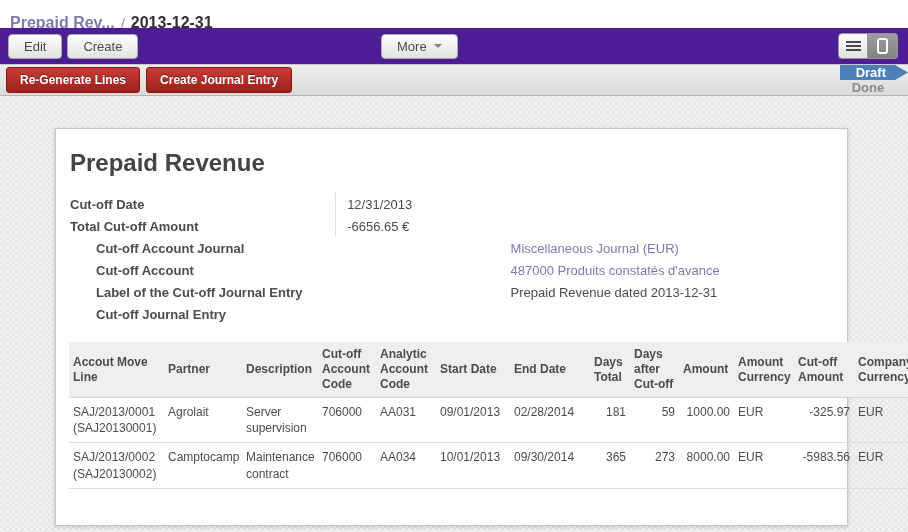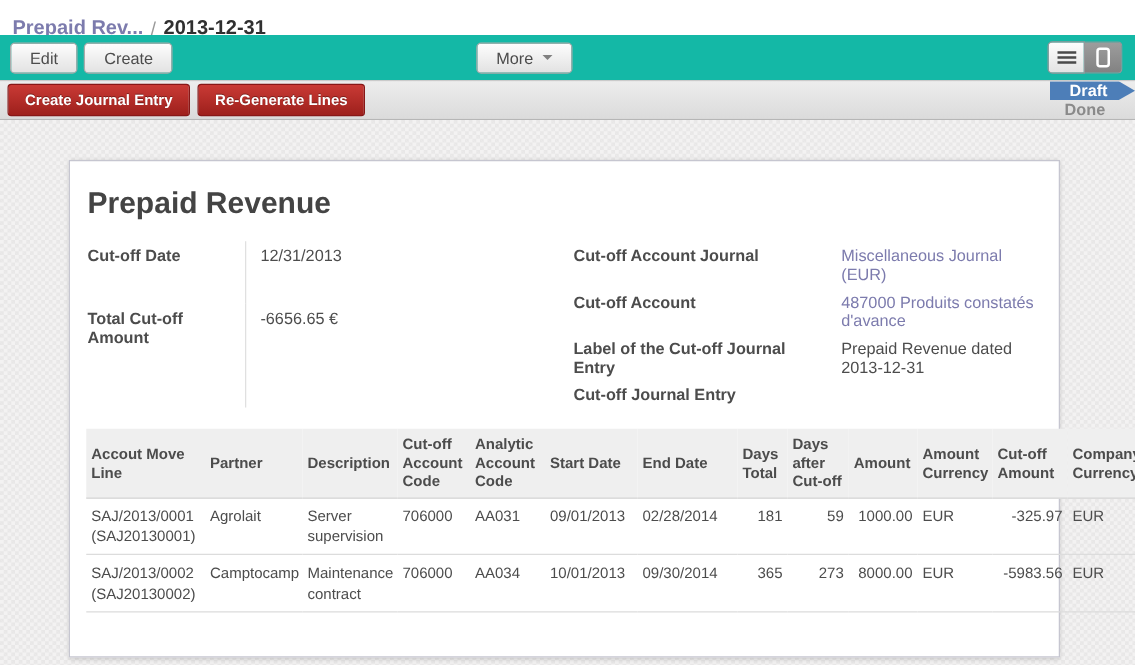--- a/index.html
+++ b/index.html
@@ -6,21 +6,21 @@
   html,body { width:908px; height:532px; overflow:hidden; background:#fff;
     font-family:"Liberation Sans", sans-serif; color:#4c4c4c; }
 
   
   .breadcrumb-bar { height:28px; background:#fff; display:flex; align-items:center; padding:18px 10px 0; }
   .crumb-link { color:#7c7bad; font-weight:bold; font-size:16px; cursor:pointer; }
   .crumb-sep  { color:#999; margin:0 6px; font-size:15px; }
   .crumb-current { color:#303030; font-weight:bold; font-size:16px;text-decoration:underline; }
 
   
-  .toolbar { height:36px; background:#14b8a6; position:relative; display:flex; align-items:center; padding:0 8px; }
+  .toolbar { height:36px; background:#4c1d95; position:relative; display:flex; align-items:center; padding:0 8px; }
   .btn { background:linear-gradient(#fdfdfd,#e2e2e2); border:1px solid #ababab; border-radius:4px;
          padding:4px 15px; font-size:13px; color:#4c4c4c; cursor:pointer;
          font-family:"Liberation Sans", sans-serif; }
   .btn + .btn { margin-left:5px; }
   .more-btn { position:absolute; left:376px; display:flex; align-items:center; }
   .caret { display:inline-block; width:0; height:0; border-left:4px solid transparent;
            border-right:4px solid transparent; border-top:4px solid #808080; margin-left:7px; }
   .view-switcher { position:absolute; right:10px; top:5px; display:flex; }
   .vs-btn { width:30px; height:26px; border:1px solid #96969a; display:flex; align-items:center;
             justify-content:center; cursor:pointer; background:linear-gradient(#fdfdfd,#e3e3e3); }
@@ -50,21 +50,21 @@
   .main { position:relative; height:436px;
           background-color:#f3f2f2;
           background-image:
             linear-gradient(45deg, #e8e7e7 25%, transparent 25%, transparent 75%, #e8e7e7 75%),
             linear-gradient(45deg, #e8e7e7 25%, transparent 25%, transparent 75%, #e8e7e7 75%);
           background-size:6px 6px; background-position:0 0, 3px 3px; }
   .sheet { position:absolute; left:55px; top:32px; width:793px; height:398px;
            background:#fff; border:1px solid #c6c6d0; box-shadow:0 1px 4px rgba(0,0,0,.18); }
   .sheet-title { font-size:24px; font-weight:bold; color:#444; margin:20px 0 0 14px; }
 
-  .fields { display:flex; margin-top:16px; padding:0 14px; }
+  .fields { display:flex; margin-top:16px; padding:0 14px;flex-direction:column; }
   .fgroup { display:table; }
   .frow   { display:table-row; }
   .flabel { display:table-cell; font-weight:bold; font-size:13px; color:#4c4c4c;
             padding:4px 0 3px; vertical-align:top; }
   .fvalue { display:table-cell; font-size:13px; color:#4c4c4c; padding:4px 0 3px 11px; vertical-align:top; }
   .fgroup.left  .flabel { width:131px; }
   .fgroup.left  .fvalue { border-left:1px solid #e0e0e0; width:246px; }
   .fgroup.right { margin-left:26px; }
   .fgroup.right .flabel { width:213px; }
   .fgroup.right .fvalue { width:176px; }
@@ -102,22 +102,22 @@
     <div class="vs-btn first">
       <span class="list-glyph"></span>
     </div>
     <div class="vs-btn last active">
       <span class="form-glyph"></span>
     </div>
   </div>
 </div>
 
 <div class="statusbar">
+  <button class="red-btn">Re-Generate Lines</button>
   <button class="red-btn">Create Journal Entry</button>
-  <button class="red-btn">Re-Generate Lines</button>
   <div class="status-widget">
     <div class="status-arrow">Draft</div>
     <div class="status-done">Done</div>
   </div>
 </div>
 
 <div class="main">
   <div class="sheet">
     <div class="sheet-title">Prepaid Revenue</div>
 

